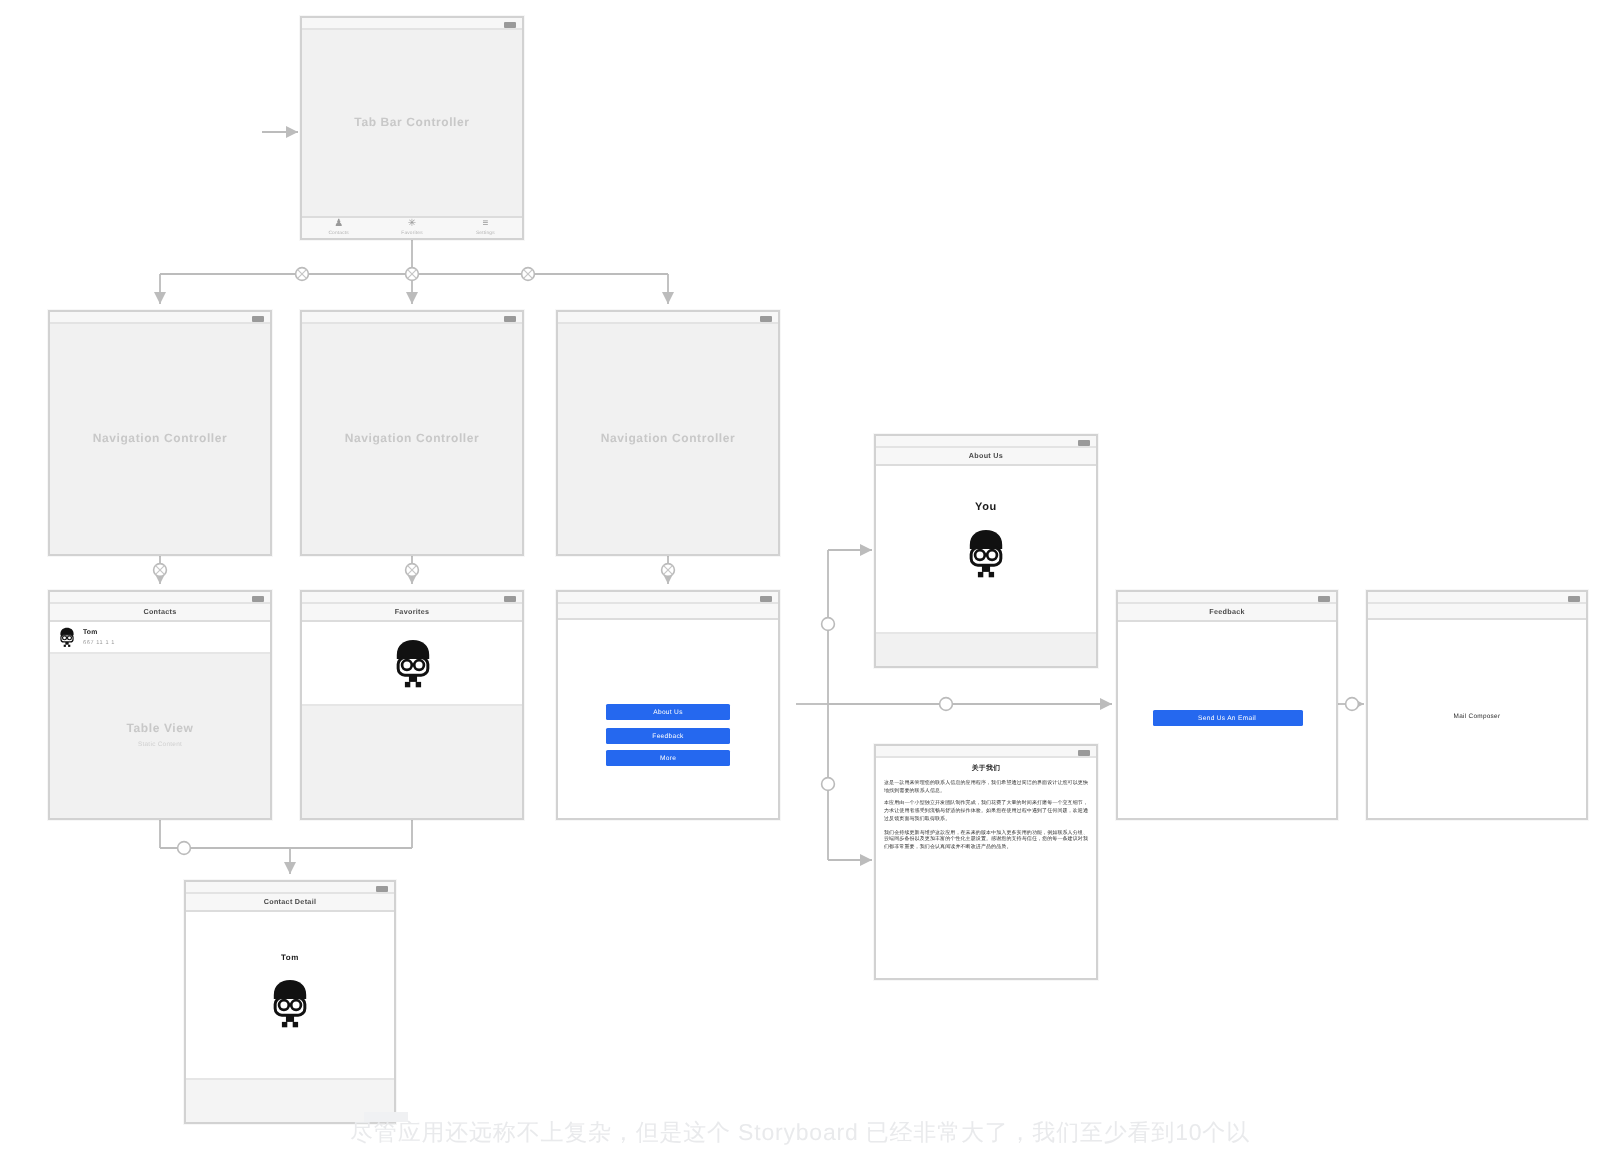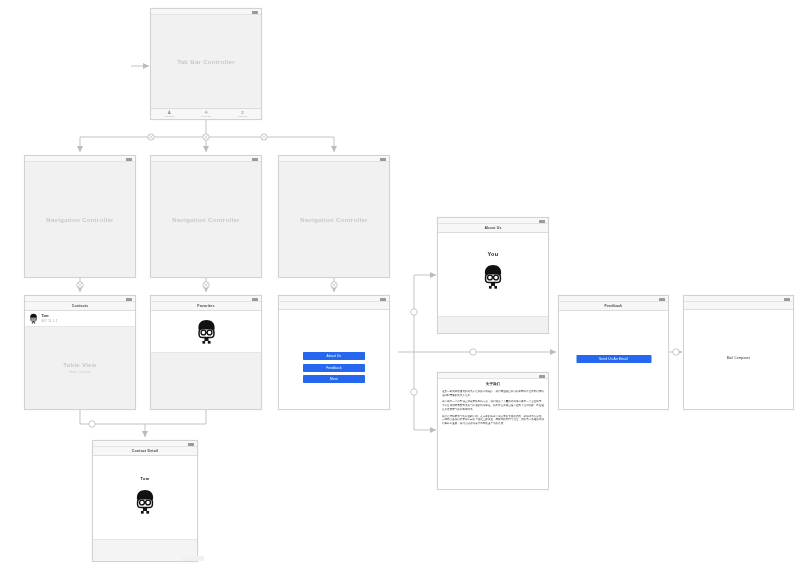--- a/index.html
+++ b/index.html
@@ -472,14 +472,15 @@
   <div class="scene" style="left:683px; top:295px; width:111px; height:115px;">
 
     <div class="statusbar"></div>
     <div style="height:8px; background:#f7f7f7; border-bottom:1px solid #dcdcdc;"></div>
     <div class="body-area">
       <div class="plain-line" style="top:46px;">Mail Composer</div>
     </div>
   </div>
 
   <div id="caption-mark"></div>
+  <div id="caption">尽管应用还远称不上复杂，但是这个 Storyboard 已经非常大了，我们至少看到10个以</div>
 
 </div>
 
 </body></html>

